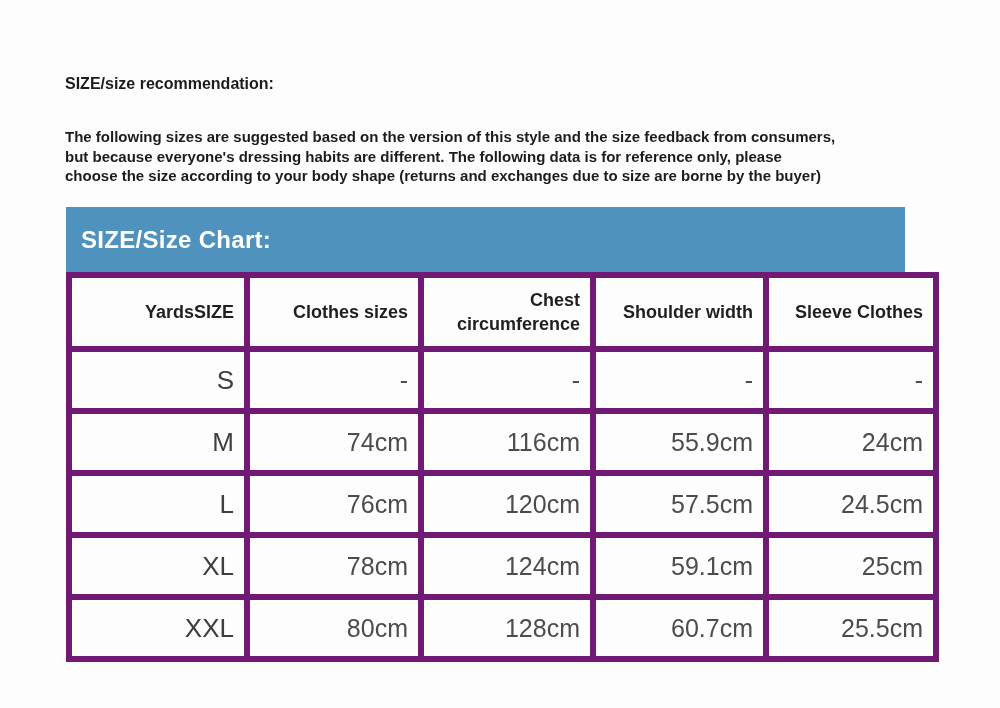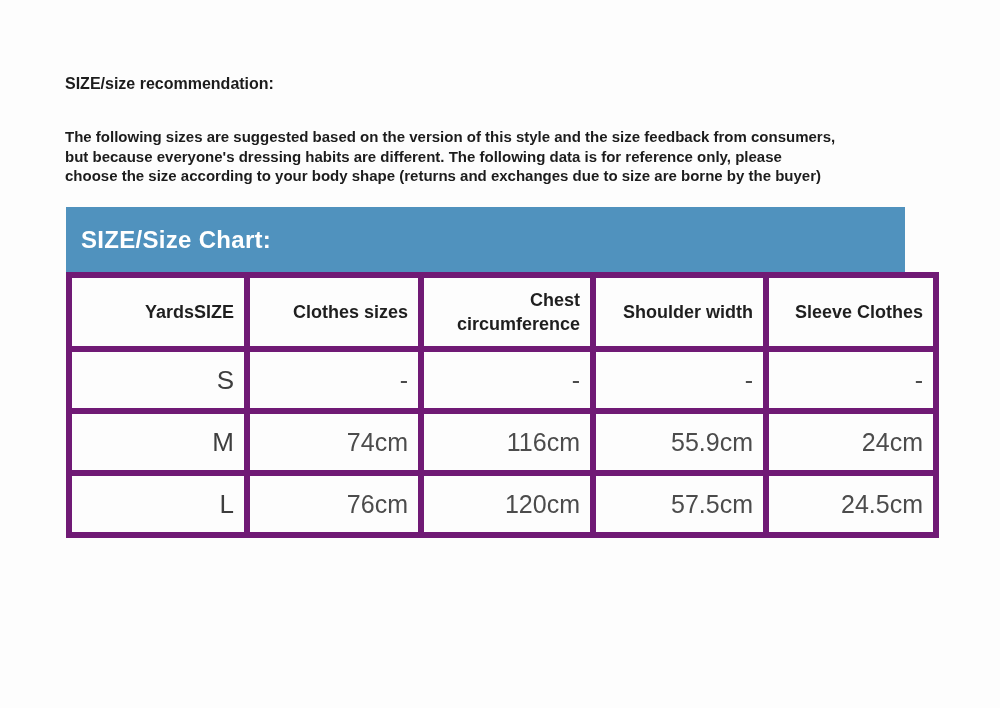--- a/index.html
+++ b/index.html
@@ -127,14 +127,28 @@
       <td class="value-cell">55.9cm</td>
       <td class="value-cell">24cm</td>
     </tr>
     <tr>
       <td class="size-cell">L</td>
       <td class="value-cell">76cm</td>
       <td class="value-cell">120cm</td>
       <td class="value-cell">57.5cm</td>
       <td class="value-cell">24.5cm</td>
     </tr>
+    <tr>
+      <td class="size-cell">XL</td>
+      <td class="value-cell">78cm</td>
+      <td class="value-cell">124cm</td>
+      <td class="value-cell">59.1cm</td>
+      <td class="value-cell">25cm</td>
+    </tr>
+    <tr>
+      <td class="size-cell">XXL</td>
+      <td class="value-cell">80cm</td>
+      <td class="value-cell">128cm</td>
+      <td class="value-cell">60.7cm</td>
+      <td class="value-cell">25.5cm</td>
+    </tr>
   </tbody>
 </table>
 
 </body></html>

